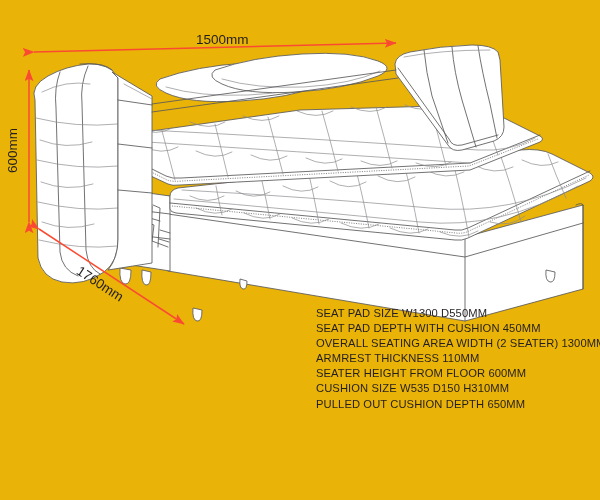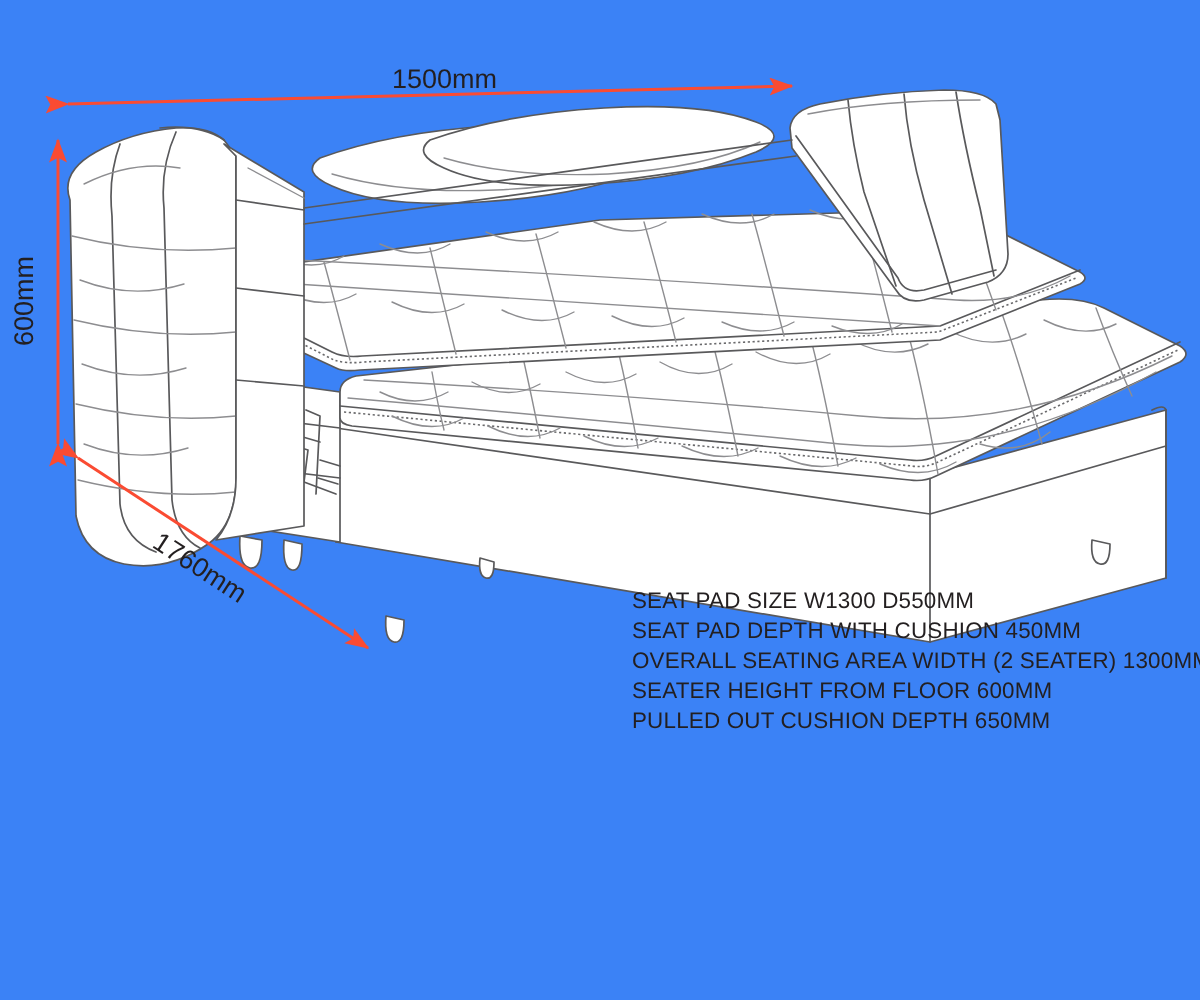--- a/index.html
+++ b/index.html
@@ -7,34 +7,34 @@
     padding: 0;
     background: #ffffff;
   }
   body {
     font-family: "Liberation Sans", sans-serif;
   }
   #page {
     position: relative;
     width: 600px;
     height: 500px;
-    background: #3b82f6;
+    background: #eab308;
     overflow: hidden;
   }
   #drawing {
     position: absolute;
     left: 0;
     top: 0;
     width: 600px;
     height: 500px;
   }
   .spec-list {
     position: absolute;
     left: 316px;
-    top: 294px;
+    top: 306px;
     width: 280px;
   }
   .spec-line {
     font-family: "Liberation Sans", sans-serif;
     font-size: 11.2px;
     line-height: 15.1px;
     color: #231f20;
     letter-spacing: 0.1px;
     white-space: nowrap;
   }
@@ -299,17 +299,19 @@
   <div class="dim-label" id="dim-top-label">1500mm</div>
 
   <div class="dim-label" id="dim-left-label">600mm</div>
 
   <div class="dim-label" id="dim-diag-label">1760mm</div>
 
   <div class="spec-list">
     <div class="spec-line">SEAT PAD SIZE W1300 D550MM</div>
     <div class="spec-line">SEAT PAD DEPTH WITH CUSHION 450MM</div>
     <div class="spec-line">OVERALL SEATING AREA WIDTH (2 SEATER) 1300MM</div>
+    <div class="spec-line">ARMREST THICKNESS 110MM</div>
     <div class="spec-line">SEATER HEIGHT FROM FLOOR 600MM</div>
+    <div class="spec-line">CUSHION SIZE W535 D150 H310MM</div>
     <div class="spec-line">PULLED OUT CUSHION DEPTH 650MM</div>
   </div>
 
 </div>
 
 </body></html>

